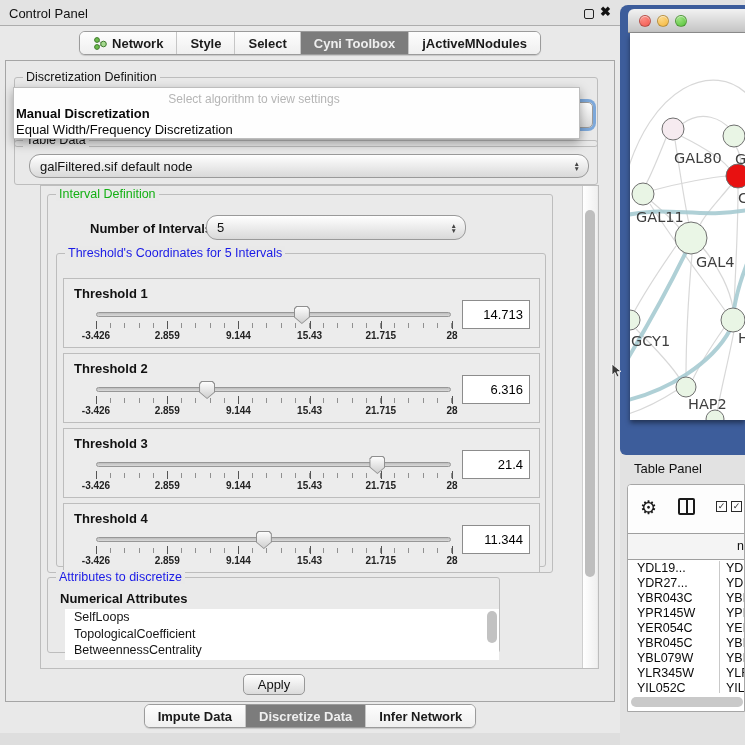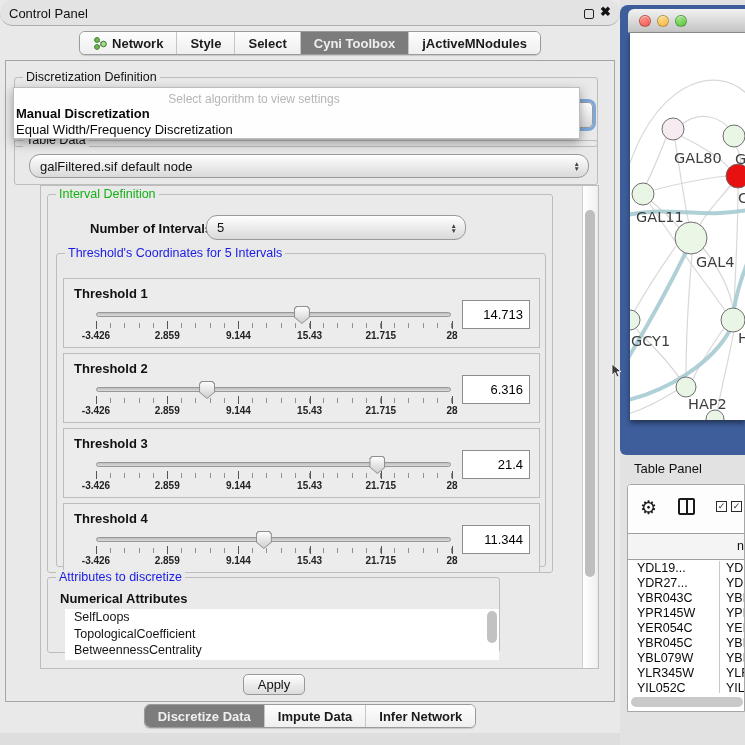--- a/index.html
+++ b/index.html
@@ -2,21 +2,21 @@
 <html><head>
 <meta charset="utf-8">
 <style>
   * { margin:0; padding:0; box-sizing:border-box; }
   html,body { width:745px; height:745px; overflow:hidden;
     font-family:"Liberation Sans", sans-serif; background:#E2E2E2; }
 
   
   #left-panel { position:absolute; left:0; top:0; width:620px; height:745px; background:#E9E9E9; }
   #titlebar { position:absolute; left:0; top:0; width:620px; height:26px; background:#E3E3E3;
-    border-bottom:1px solid #ADADAD;border-radius:13px; }
+    border-bottom:1px solid #ADADAD; }
   #titlebar .title { position:absolute; left:9px; top:6px; font-size:13px; color:#111; }
   #float-icon { position:absolute; left:584px; top:9px; width:10px; height:10px;
     border:1.6px solid #222; border-radius:2px; }
   #close-icon { position:absolute; left:600px; top:4px; font-size:13px; font-weight:bold; color:#111; }
 
   
   .tabbar { position:absolute; left:0; width:620px; display:flex; justify-content:center; }
   #top-tabs { top:31px; }
   #bottom-tabs { top:704px; }
   .pill { display:inline-flex; border:1px solid #9B9B9B; border-radius:6px; overflow:hidden;
@@ -327,25 +327,25 @@
       <div id="vscroll-track">
         <div id="vscroll-thumb"></div>
       </div>
     </div>
 
     <div id="apply-btn">Apply</div>
   </div>
 
   <div id="bottom-tabs" class="tabbar">
     <div class="pill" id="bottom-pill">
+        <div class="tab">
+          <span>Impute Data</span>
+        </div>
         <div class="tab selected">
           <span>Discretize Data</span>
-        </div>
-        <div class="tab">
-          <span>Impute Data</span>
         </div>
         <div class="tab">
           <span>Infer Network</span>
         </div>
       </div>
   </div>
 
   <div id="left-bottom-strip"></div>
 
   <div id="algo-popup">

